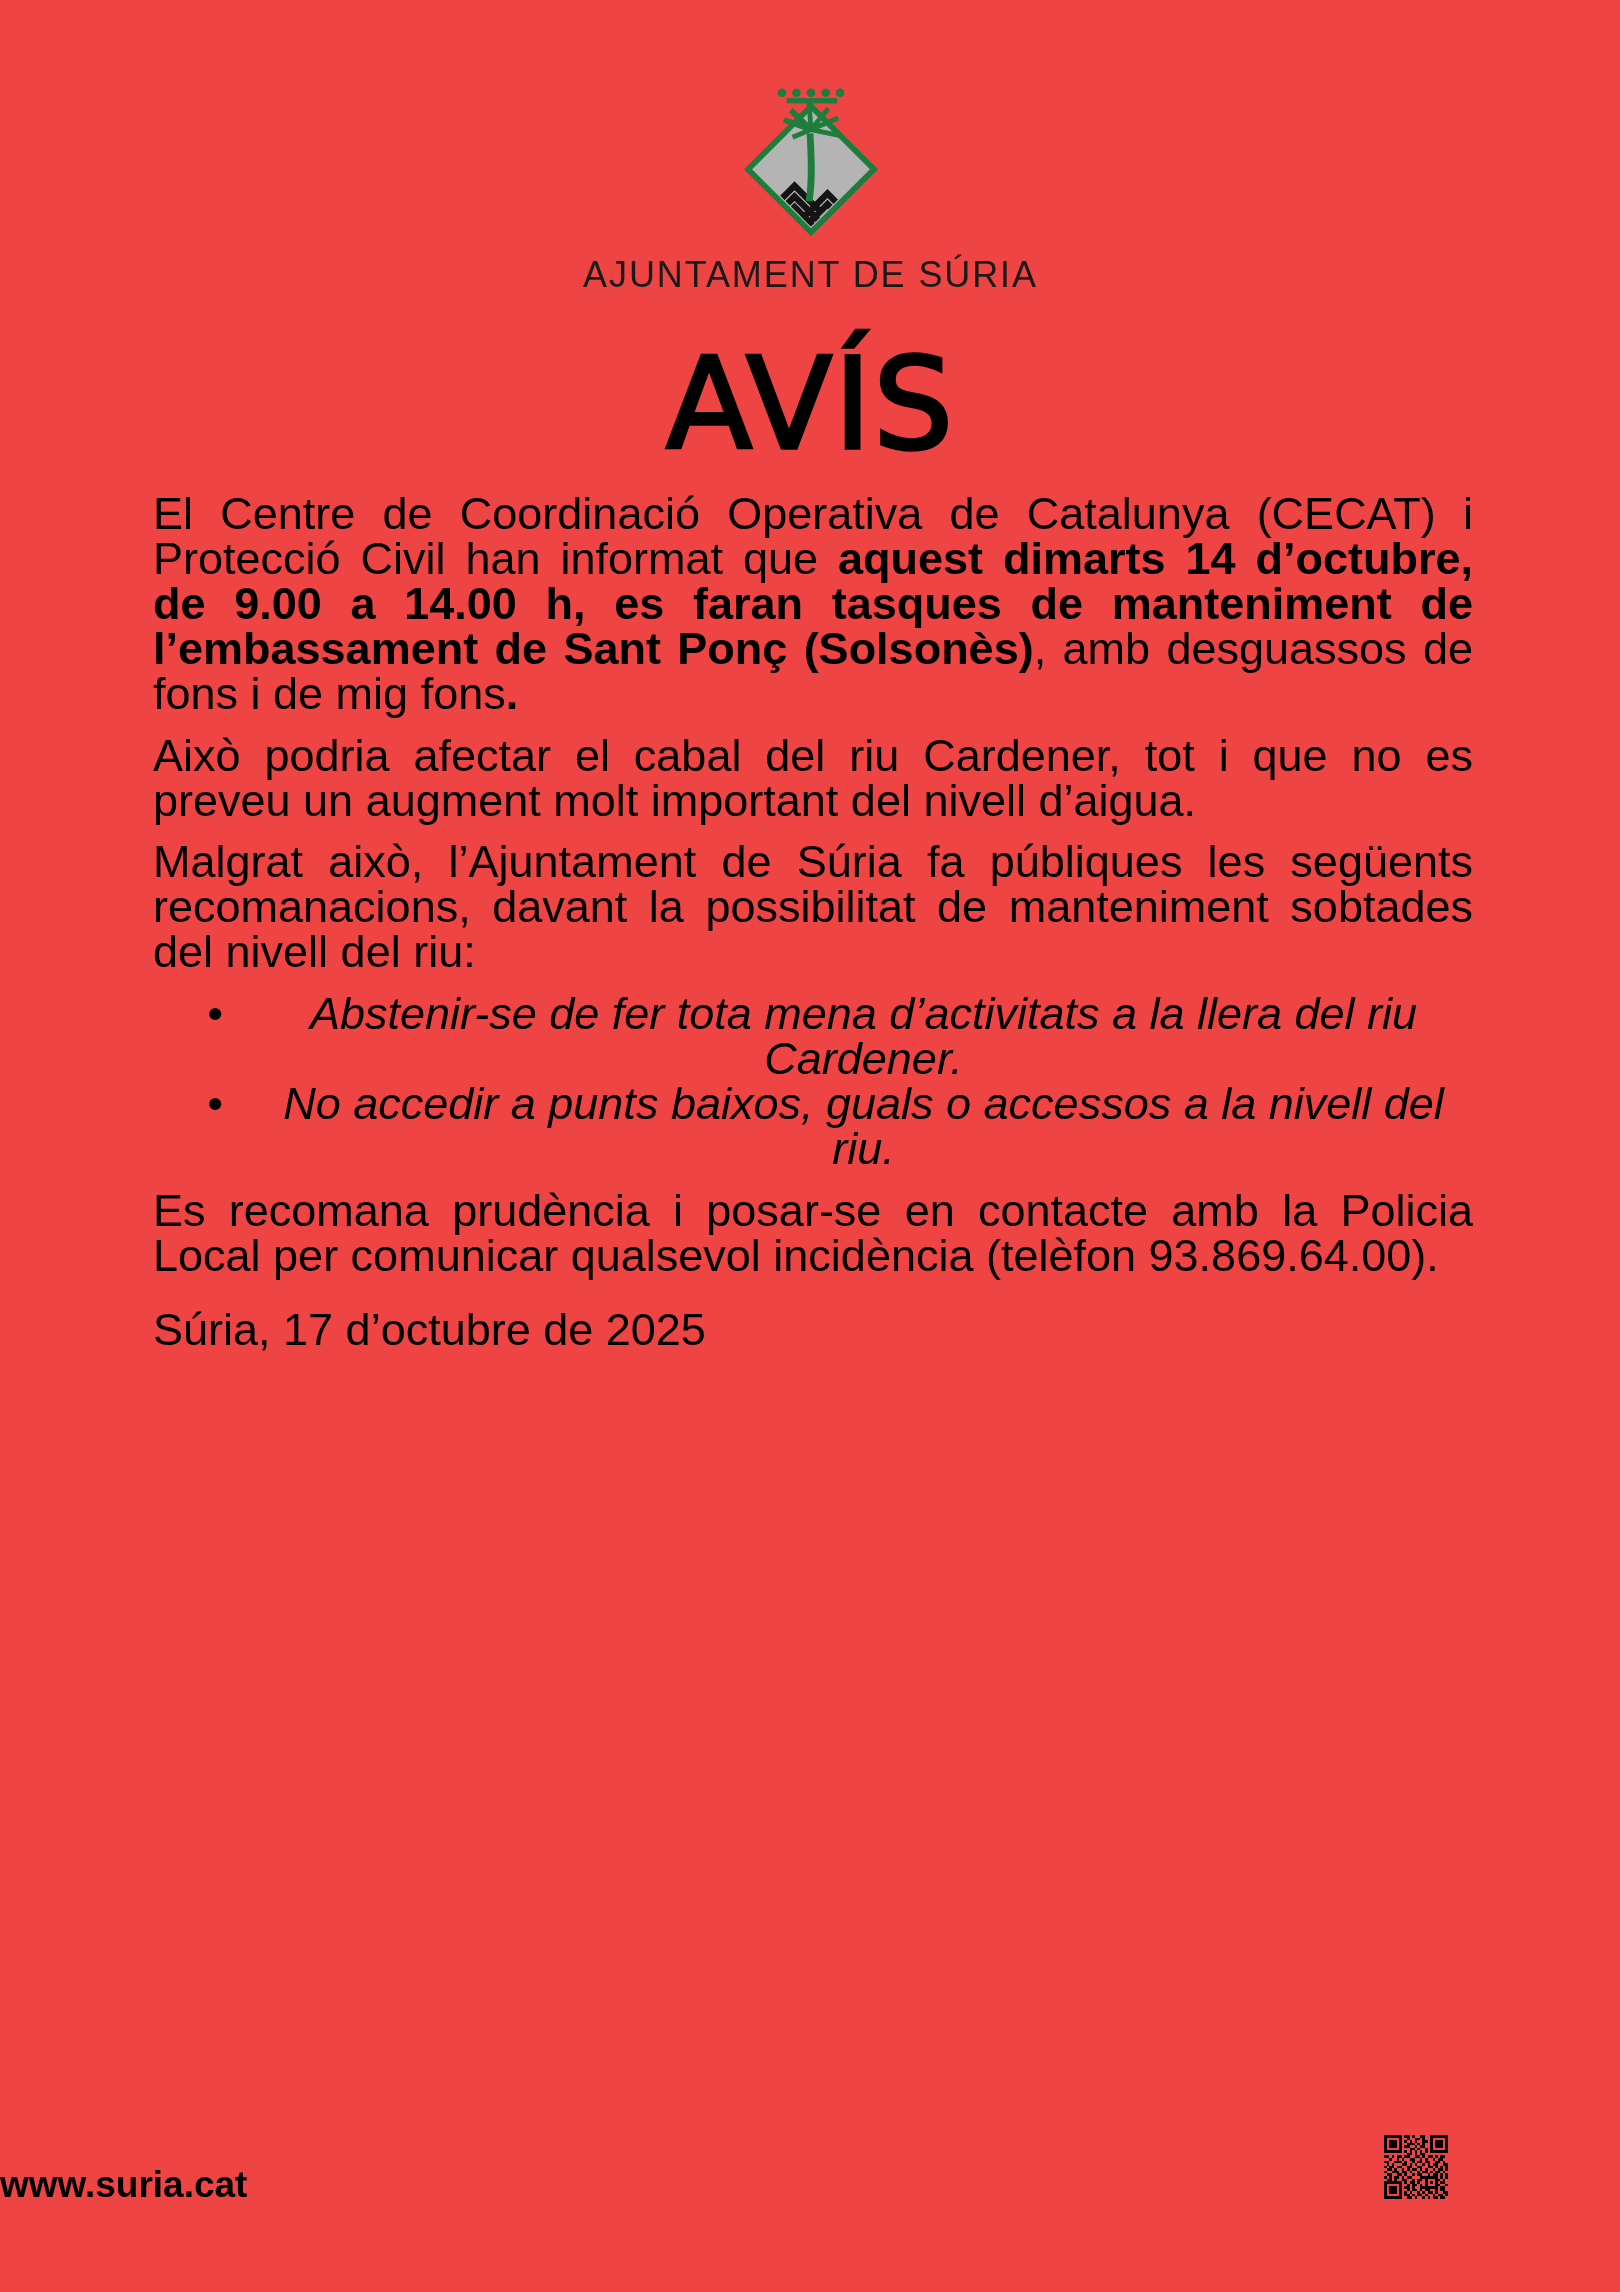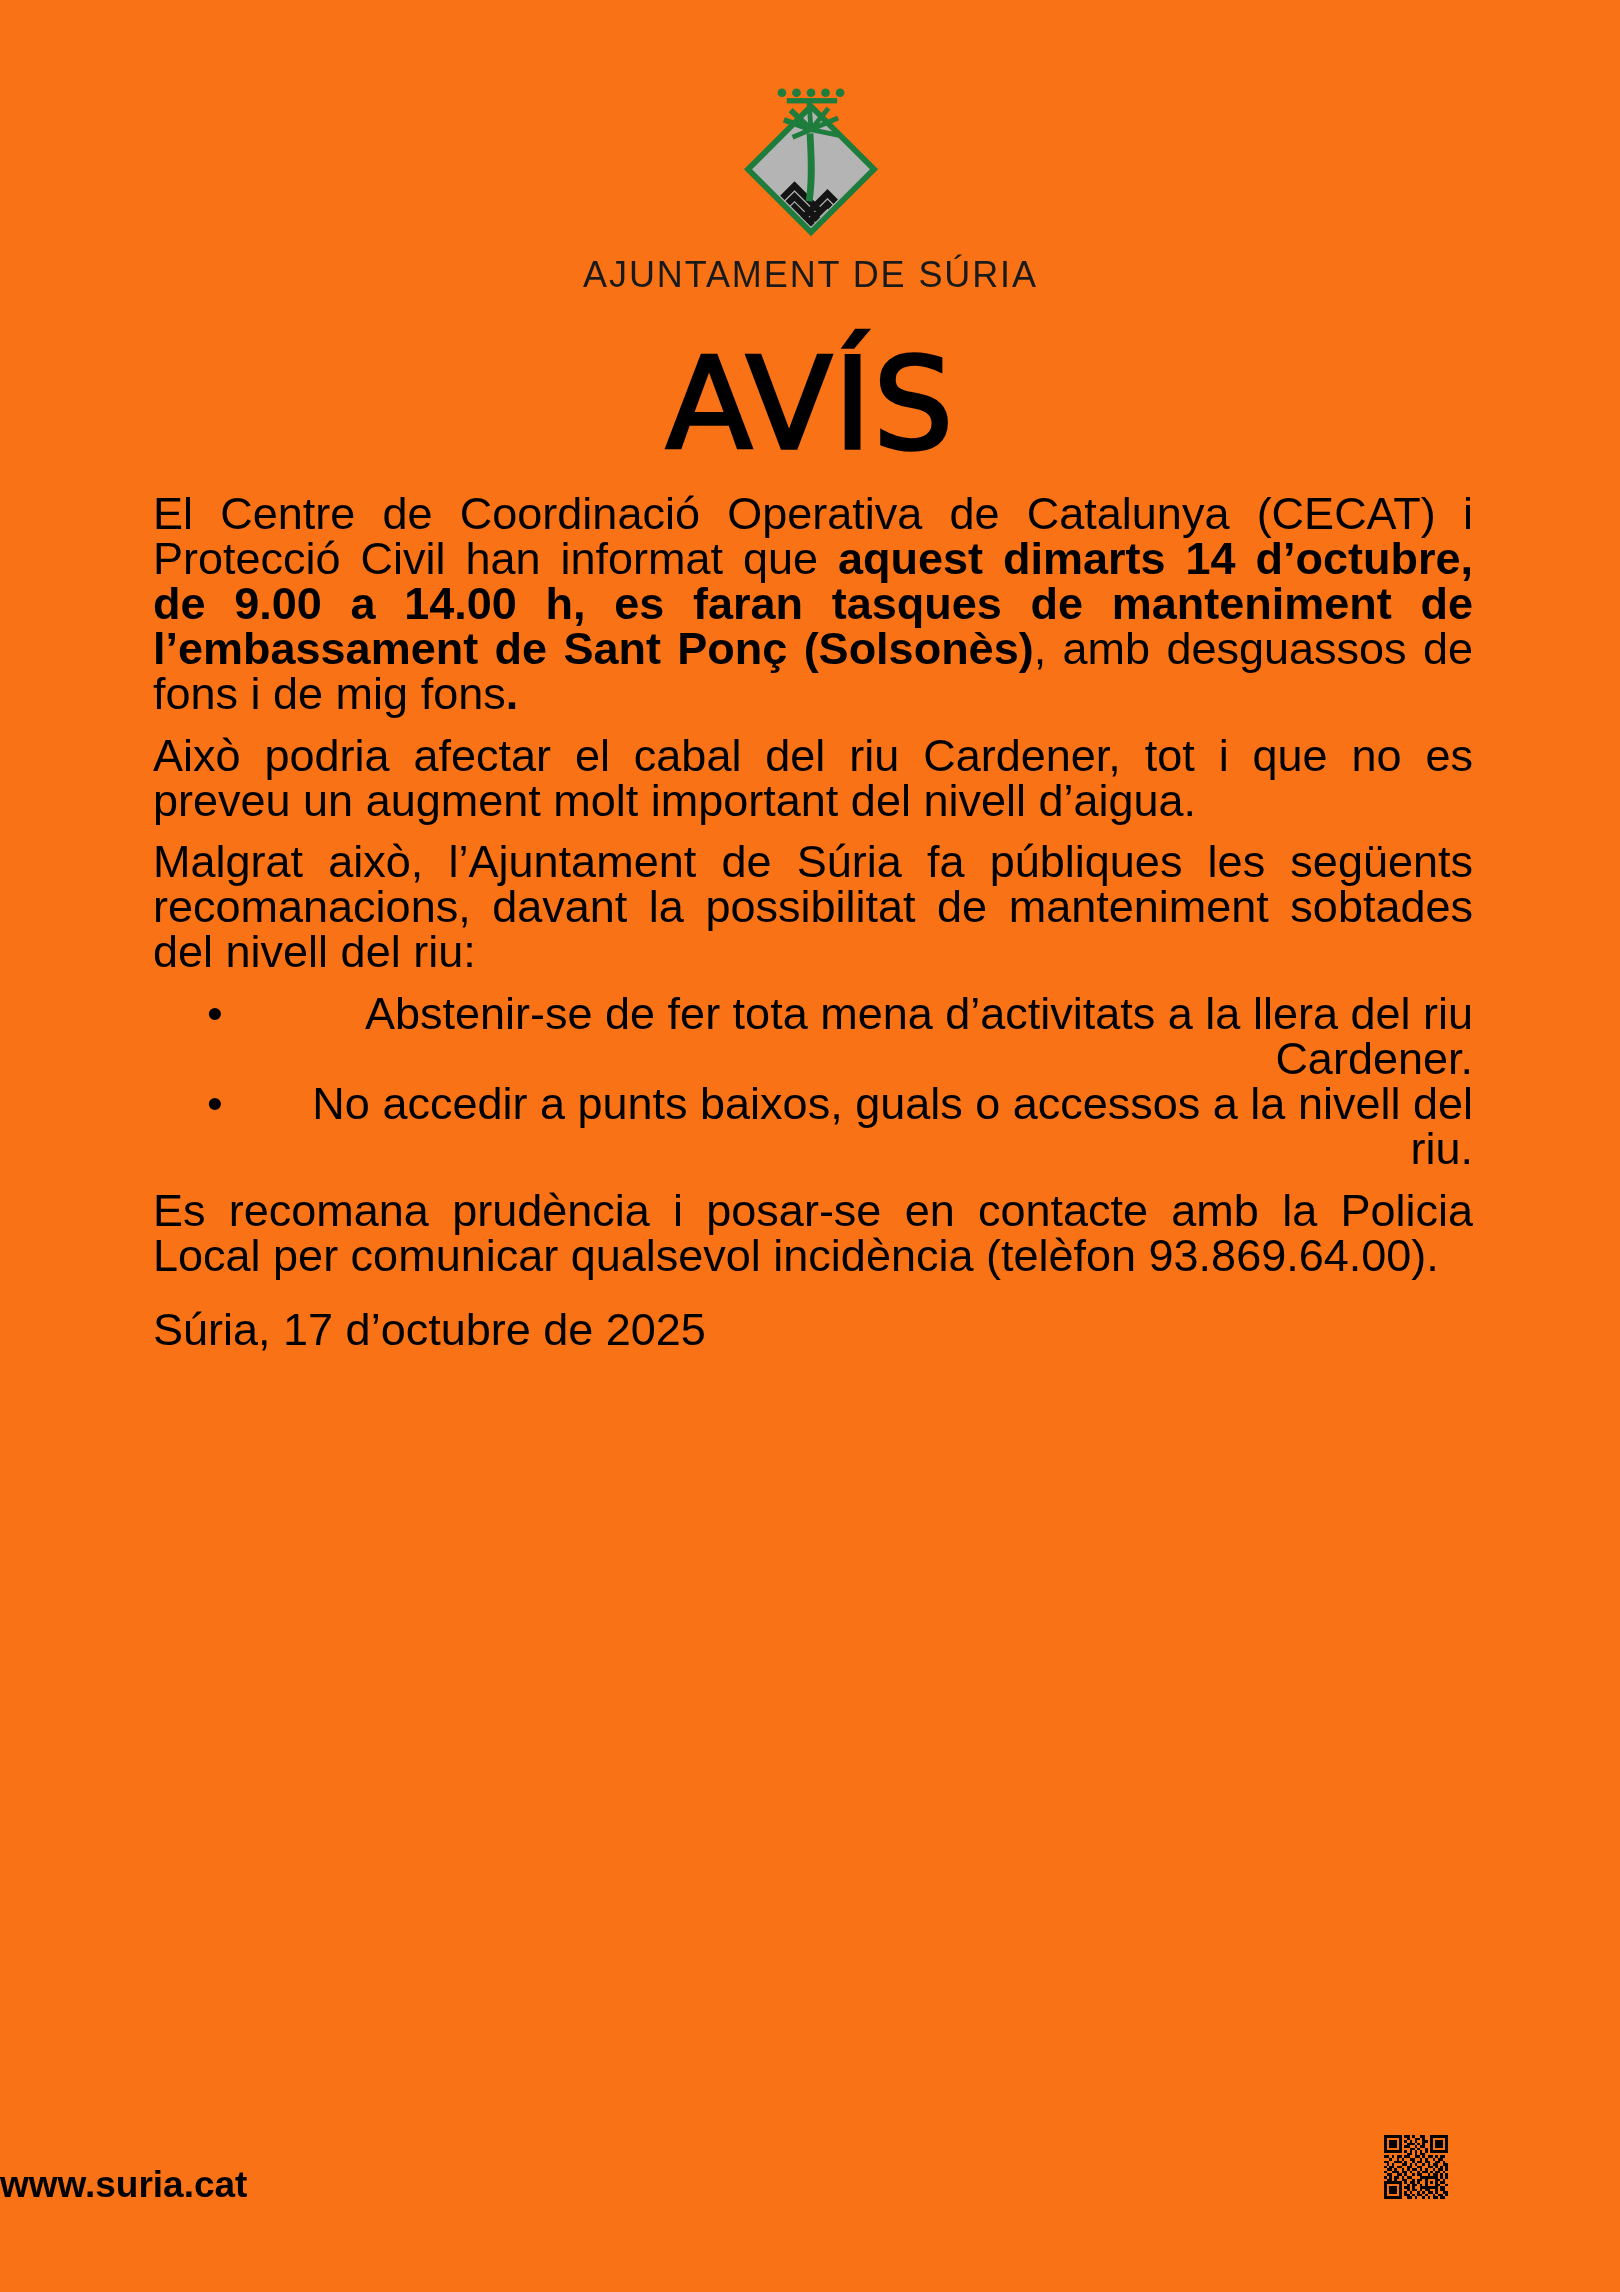--- a/index.html
+++ b/index.html
@@ -5,21 +5,21 @@
 <style>
   html, body {
     margin: 0;
     padding: 0;
     background: #ffffff;
   }
   .page {
     position: relative;
     width: 1621px;
     height: 2292px;
-    background: #f97316;
+    background: #ef4444;
     overflow: hidden;
     font-family: "Liberation Sans", sans-serif;
     color: #000000;
   }
 
   
   .logo-block {
     position: absolute;
     top: 85px;
     left: 0;
@@ -71,21 +71,22 @@
   .body-text b { font-weight: bold; }
 
   ul.recommendations {
     list-style: none;
     margin: 0 0 17.5px 0;
     padding: 0 0 0 101px;
   }
   ul.recommendations li {
     position: relative;
     line-height: 45px;
-    text-align: right;
+    text-align: center;
+    font-style: italic;
   }
   ul.recommendations li::before {
     content: "\2022";
     position: absolute;
     left: -47px;
   }
 
   .dateline {
     margin-top: 29px !important;
     text-align: left !important;

